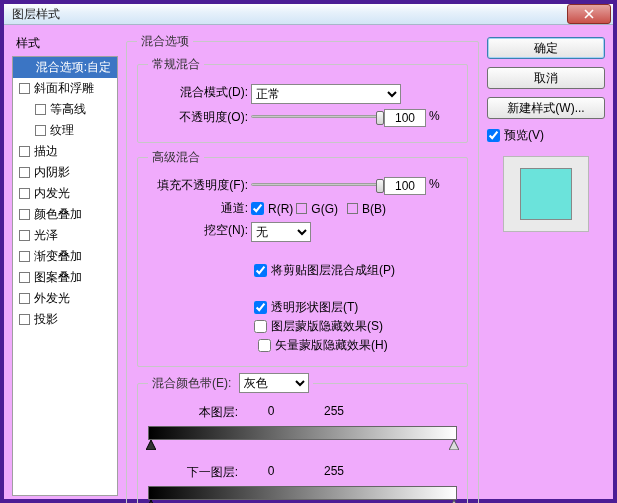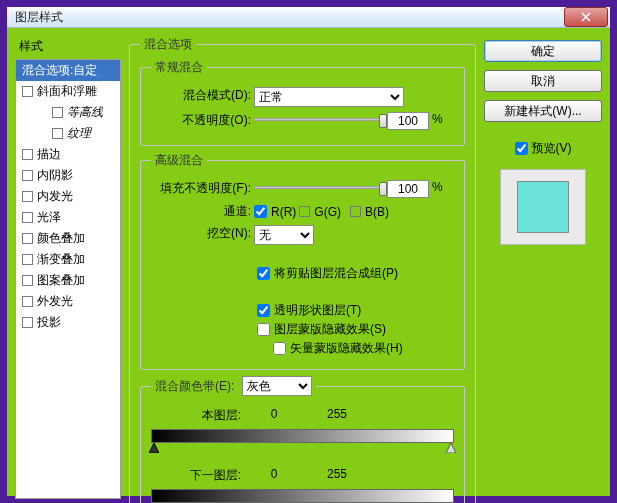--- a/index.html
+++ b/index.html
@@ -1,28 +1,28 @@
 <!DOCTYPE html>
 <html><head>
 <meta charset="utf-8">
 <style>
   * { box-sizing: border-box; font-family: "Microsoft YaHei", "SimSun", sans-serif; font-size: 12px; }
   body { margin: 0; background: #fff; }
-  .window { width: 617px; height: 503px; border: 7px solid #4c1d95; background: #84cc16; display: flex; flex-direction: column; }
+  .window { width: 617px; height: 503px; border: 4px solid #4c1d95; background: #f0abfc; display: flex; flex-direction: column; }
   .titlebar { height: 28px; background: linear-gradient(#fdfefe, #e7f1fb 40%, #d2e5f6); display: flex; align-items: center; padding: 0 2px 0 8px; border-bottom: 1px solid #a7b7c9; }
   .titlebar .title { flex: 1; color: #222; }
   .close-btn { width: 44px; height: 20px; background: linear-gradient(#e5a3a0, #c9514a); border: 1px solid #8a2d28; border-radius: 3px; display: flex; align-items: center; justify-content: center; color: #fff; cursor: pointer; }
   .close-btn svg { width: 10px; height: 10px; }
   .body { flex: 1; display: flex; padding: 8px; gap: 8px; }
   .left { width: 106px; display: flex; flex-direction: column; }
   .left .section-label { padding: 2px 4px 4px; color: #000; }
   .styles-list { border: 1px solid #a0a0a0; background: #fff; height: 440px; }
   .styles-list .item { height: 21px; padding: 3px 6px; border-bottom: 0; display: flex; align-items: center; gap: 4px; cursor: default; }
-  .styles-list .item.selected { background: #3b75c4; color: #fff; }
-  .styles-list .item.indent { padding-left: 36px; font-style: italic; }
+  .styles-list .item.selected { background: #3b75c4; color: #fff; justify-content: flex-end; }
+  .styles-list .item.indent { padding-left: 22px; }
   .sq { width: 11px; height: 11px; border: 1px solid #7a7a7a; background: #fff; display: inline-block; }
   .center { flex: 1; display: flex; flex-direction: column; gap: 6px; }
   fieldset { border: 1px solid #c7c7c7; border-radius: 2px; margin: 0; padding: 6px 10px 10px; }
   legend { padding: 0 4px; color: #333; }
   .row { display: flex; margin: 5px 0; gap: 3px; }
   .row .lbl { text-align: right; color: #000; }
   select.combo { border: 1px solid #888; height: 20px; background: #fff; }
   .slider { position: relative; height: 14px; display: flex; align-items: center; }
   .track { height: 3px; background: #c8c8c8; border: 1px solid #9e9e9e; border-radius: 2px; flex: 1; position: relative; }
   .knob { position: absolute; top: -5px; width: 8px; height: 14px; background: linear-gradient(#f7f7f7,#d4d4d4); border: 1px solid #6d6d6d; border-radius: 2px; transform: translateX(-4px); }
@@ -31,21 +31,21 @@
   .chk { display: inline-flex; align-items: center; gap: 4px; }
   .chk input { width: 13px; height: 13px; margin: 0; }
   .band { position: relative; height: 26px; margin: 2px 0 12px; }
   .grad { height: 14px; border: 1px solid #666; }
   .grad.black { background: linear-gradient(90deg, #000, #fff); }
   .tri { position: absolute; width: 10px; height: 10px; bottom: 2px; }
   .tri svg { display: block; }
   .right { width: 118px; display: flex; flex-direction: column; gap: 8px; align-items: stretch; padding-top: 4px; }
   .btn { height: 22px; border: 1px solid #707070; background: linear-gradient(#fdfdfd,#e4e4e4); border-radius: 3px; text-align: center; line-height: 20px; cursor: pointer; }
   .btn.primary { border: 1px solid #3c7fb1; box-shadow: 0 0 0 1px #a3d3f5 inset; }
-  .preview-row { display: flex; justify-content: center; margin-top: 10px; }
+  .preview-row { display: flex; justify-content: flex-start; margin-top: 0; }
   .preview-box { margin: 4px auto 0; width: 86px; height: 76px; border: 1px solid #b8b8b8; background: #eaeaea; display: flex; align-items: center; justify-content: center; }
   .swatch { width: 52px; height: 52px; background: #6be3db; border: 1px solid #888; }
   .chanbox { display:inline-flex; align-items:center; gap:2px; }
   .chanbox .csq { width:11px; height:11px; border:1px solid #777; display:inline-block; }
 </style>
 </head>
 <body>
 
 <div class="window">
   <div class="titlebar">
@@ -82,25 +82,25 @@
           <div class="item">
             <span class="sq"></span>
             <span>内阴影</span>
           </div>
           <div class="item">
             <span class="sq"></span>
             <span>内发光</span>
           </div>
           <div class="item">
             <span class="sq"></span>
+            <span>颜色叠加</span>
+          </div>
+          <div class="item">
+            <span class="sq"></span>
             <span>光泽</span>
-          </div>
-          <div class="item">
-            <span class="sq"></span>
-            <span>颜色叠加</span>
           </div>
           <div class="item">
             <span class="sq"></span>
             <span>渐变叠加</span>
           </div>
           <div class="item">
             <span class="sq"></span>
             <span>图案叠加</span>
           </div>
           <div class="item">
@@ -187,21 +187,21 @@
                   <input type="checkbox" checked="" style="">
                   <span>透明形状图层(T)</span>
                 </label>
               </div>
               <div class="row" style="margin: 2px 0px;">
                 <label class="chk">
                   <input type="checkbox" style="">
                   <span>图层蒙版隐藏效果(S)</span>
                 </label>
               </div>
-              <div class="row" style="margin: 2px 16px;">
+              <div class="row" style="margin: 2px 4px;">
                 <label class="chk">
                   <input type="checkbox" style="">
                   <span>矢量蒙版隐藏效果(H)</span>
                 </label>
               </div>
             </div>
         </fieldset>
 
         <fieldset style="margin-top:6px">
           <legend>

